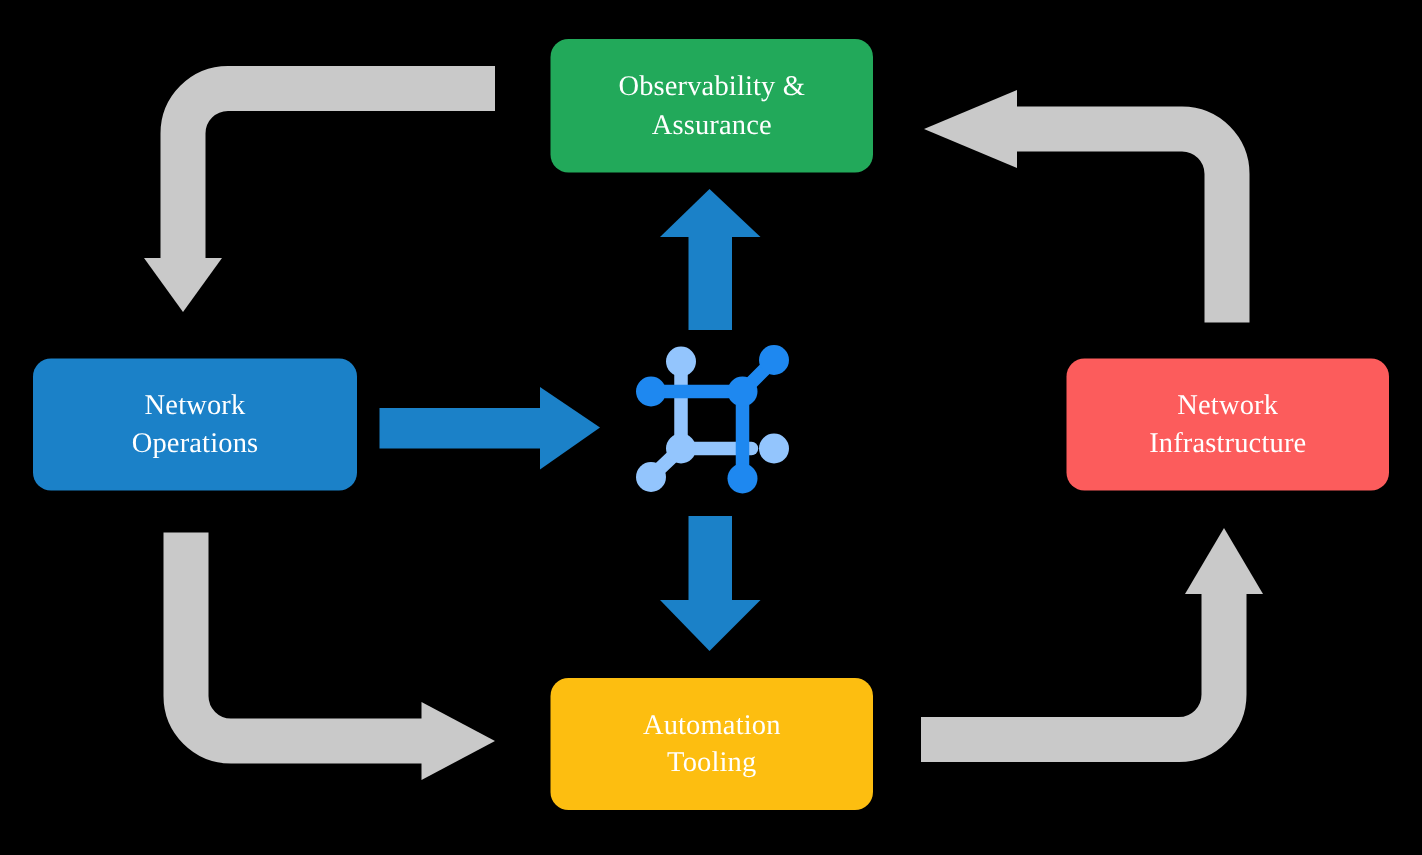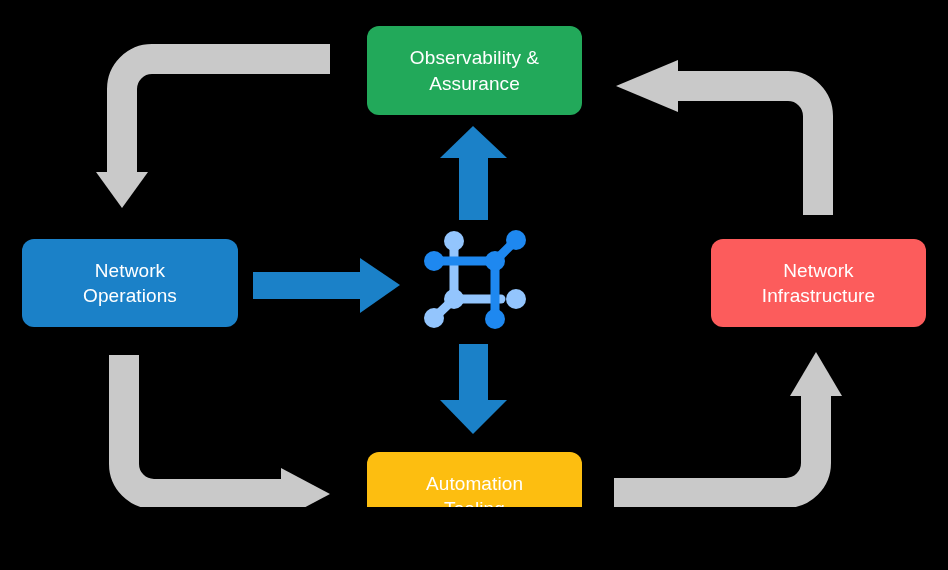--- a/index.html
+++ b/index.html
@@ -7,23 +7,24 @@
     margin: 0;
     padding: 0;
     background: #000000;
   }
   body {
     font-family: "Liberation Sans", sans-serif;
   }
   #stage {
     position: relative;
     width: 948px;
-    height: 507px;
+    height: 570px;
     background: #000000;
     overflow: hidden;
+    font-family: Liberation Serif, serif;
   }
   #svg-layer {
     position: absolute;
     left: 0;
     top: 0;
     width: 948px;
     height: 570px;
   }
   .node-box {
     position: absolute;

